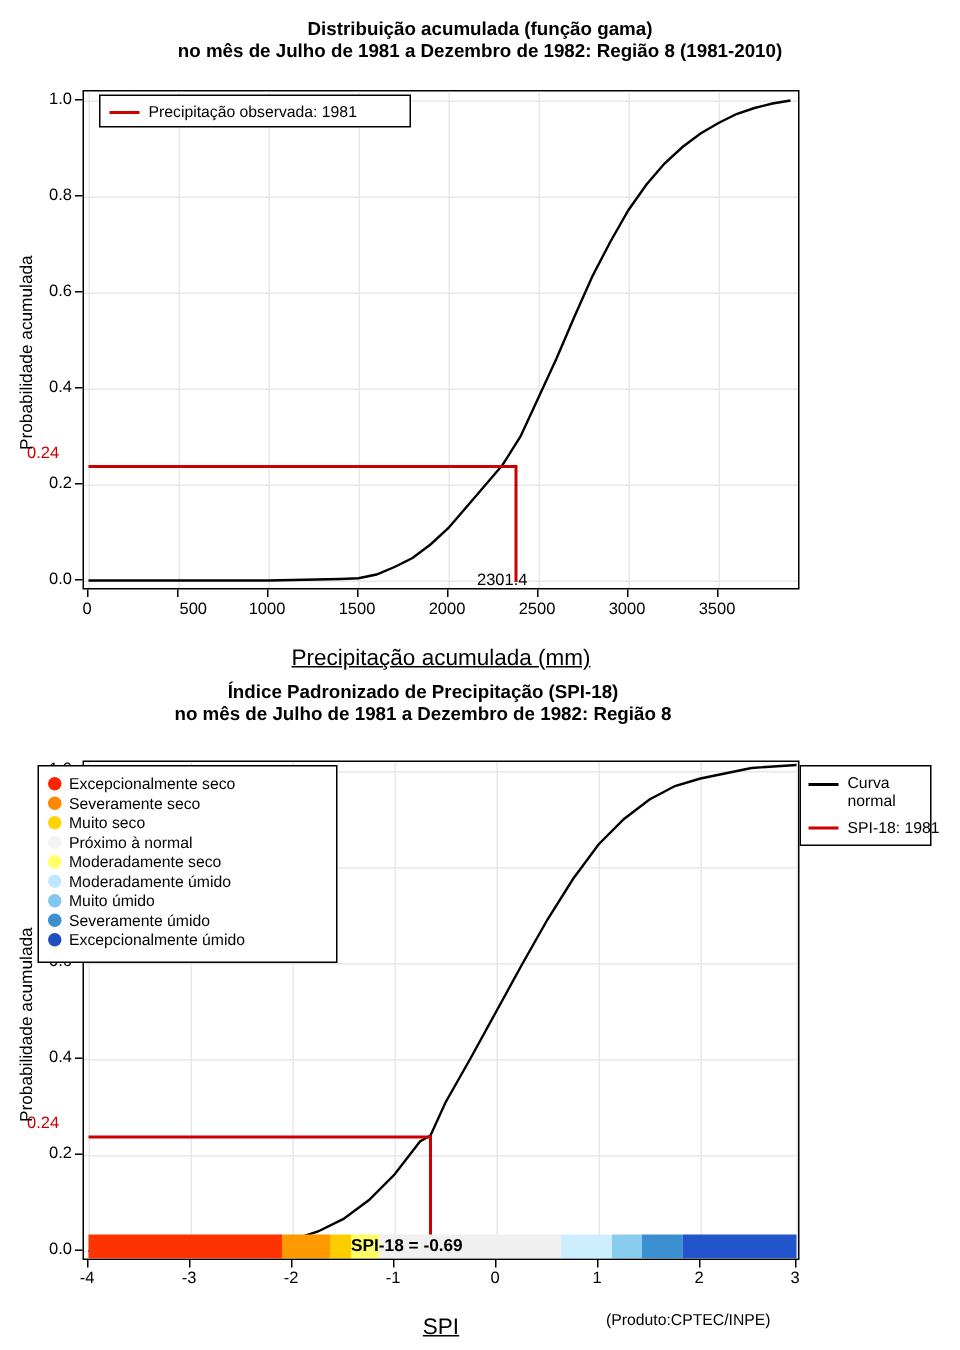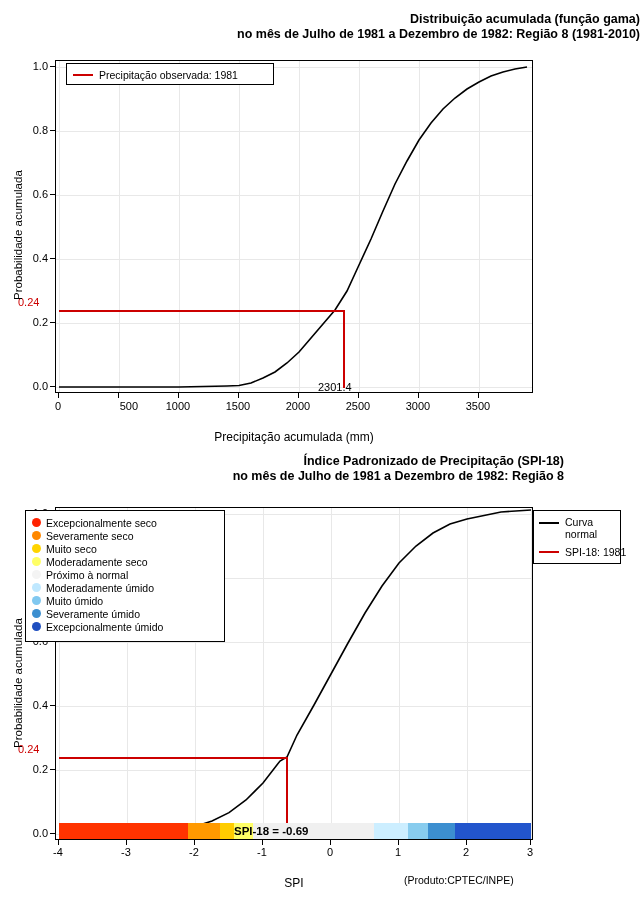--- a/index.html
+++ b/index.html
@@ -9,41 +9,42 @@
     font-family:"Liberation Sans", sans-serif;
     color:#000;
     overflow:hidden;
     position:relative;
   }
   .panel{position:absolute;left:0;width:640px;}
   #panel-top{top:0;height:452px;}
   #panel-bottom{top:452px;height:448px;}
 
   .title{
-    text-align:right;
+    text-align:center;
     font-size:12.5px;
     font-weight:bold;
     line-height:15px;
     margin:0;
   }
   .title .l2{font-weight:bold;}
   .plotbox{
     position:absolute;
     border:1px solid #000;
     background:#fff;
     box-sizing:border-box;
     overflow:hidden;
   }
   .gridline{position:absolute;background:#e8e8e8;}
   .gridline.h{height:1px;left:0;right:0;}
   .gridline.v{width:1px;top:0;bottom:0;}
 
   .axis-label{
-    font-size:12px;
+    font-size:15px;
     text-align:center;
+    text-decoration:underline;
   }
   .ylab{
     position:absolute;
     font-size:11.5px;
     transform:rotate(-90deg);
     transform-origin:left top;
     white-space:nowrap;
   }
   .ytick{
     position:absolute;
@@ -274,26 +275,26 @@
     </div>
     <div class="legend-row">
       <span class="legend-swatch" style="background:#ff8800;"></span>
       <span class="legend-text">Severamente seco</span>
     </div>
     <div class="legend-row">
       <span class="legend-swatch" style="background:#ffd400;"></span>
       <span class="legend-text">Muito seco</span>
     </div>
     <div class="legend-row">
+      <span class="legend-swatch" style="background:#f4f4f4;"></span>
+      <span class="legend-text">Próximo à normal</span>
+    </div>
+    <div class="legend-row">
       <span class="legend-swatch" style="background:#ffff66;"></span>
       <span class="legend-text">Moderadamente seco</span>
-    </div>
-    <div class="legend-row">
-      <span class="legend-swatch" style="background:#f4f4f4;"></span>
-      <span class="legend-text">Próximo à normal</span>
     </div>
     <div class="legend-row">
       <span class="legend-swatch" style="background:#bfe8ff;"></span>
       <span class="legend-text">Moderadamente úmido</span>
     </div>
     <div class="legend-row">
       <span class="legend-swatch" style="background:#80c8f0;"></span>
       <span class="legend-text">Muito úmido</span>
     </div>
     <div class="legend-row">

